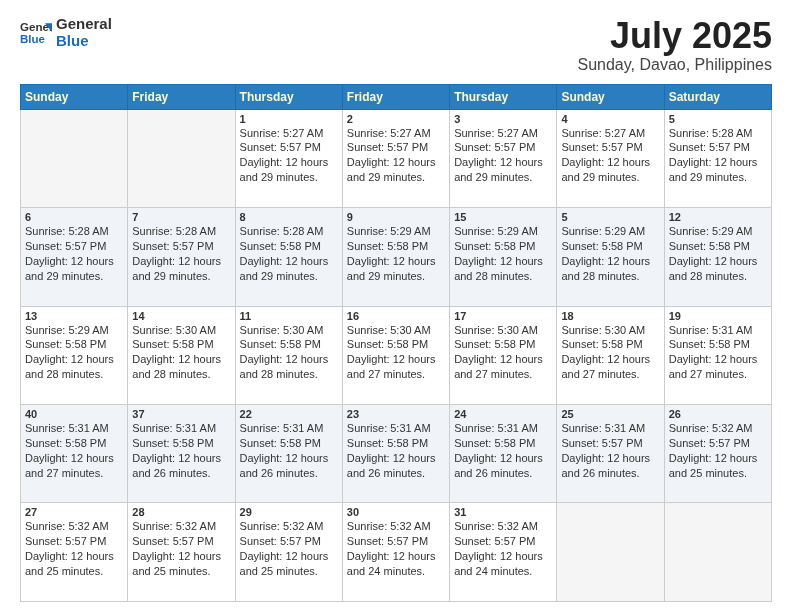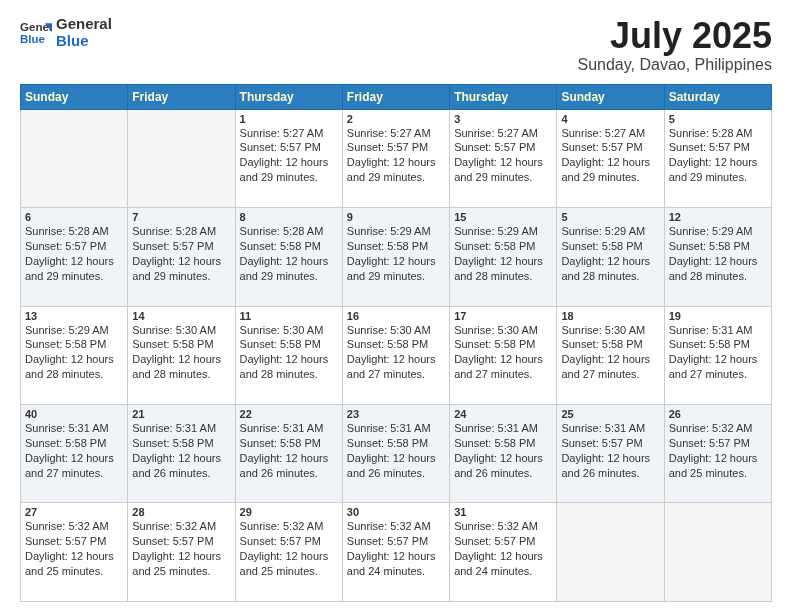--- a/index.html
+++ b/index.html
@@ -209,21 +209,21 @@
             <span class="day-num">19</span>
             <div class="day-info">Sunrise: 5:31 AM<br>Sunset: 5:58 PM<br>Daylight: 12 hours<br>and 27 minutes.</div>
           </td>
         </tr>
         <tr class="row-bg-alt">
           <td>
             <span class="day-num">40</span>
             <div class="day-info">Sunrise: 5:31 AM<br>Sunset: 5:58 PM<br>Daylight: 12 hours<br>and 27 minutes.</div>
           </td>
           <td>
-            <span class="day-num">21</span>
+            <span class="day-num">37</span>
             <div class="day-info">Sunrise: 5:31 AM<br>Sunset: 5:58 PM<br>Daylight: 12 hours<br>and 26 minutes.</div>
           </td>
           <td>
             <span class="day-num">22</span>
             <div class="day-info">Sunrise: 5:31 AM<br>Sunset: 5:58 PM<br>Daylight: 12 hours<br>and 26 minutes.</div>
           </td>
           <td>
             <span class="day-num">23</span>
             <div class="day-info">Sunrise: 5:31 AM<br>Sunset: 5:58 PM<br>Daylight: 12 hours<br>and 26 minutes.</div>
           </td>

